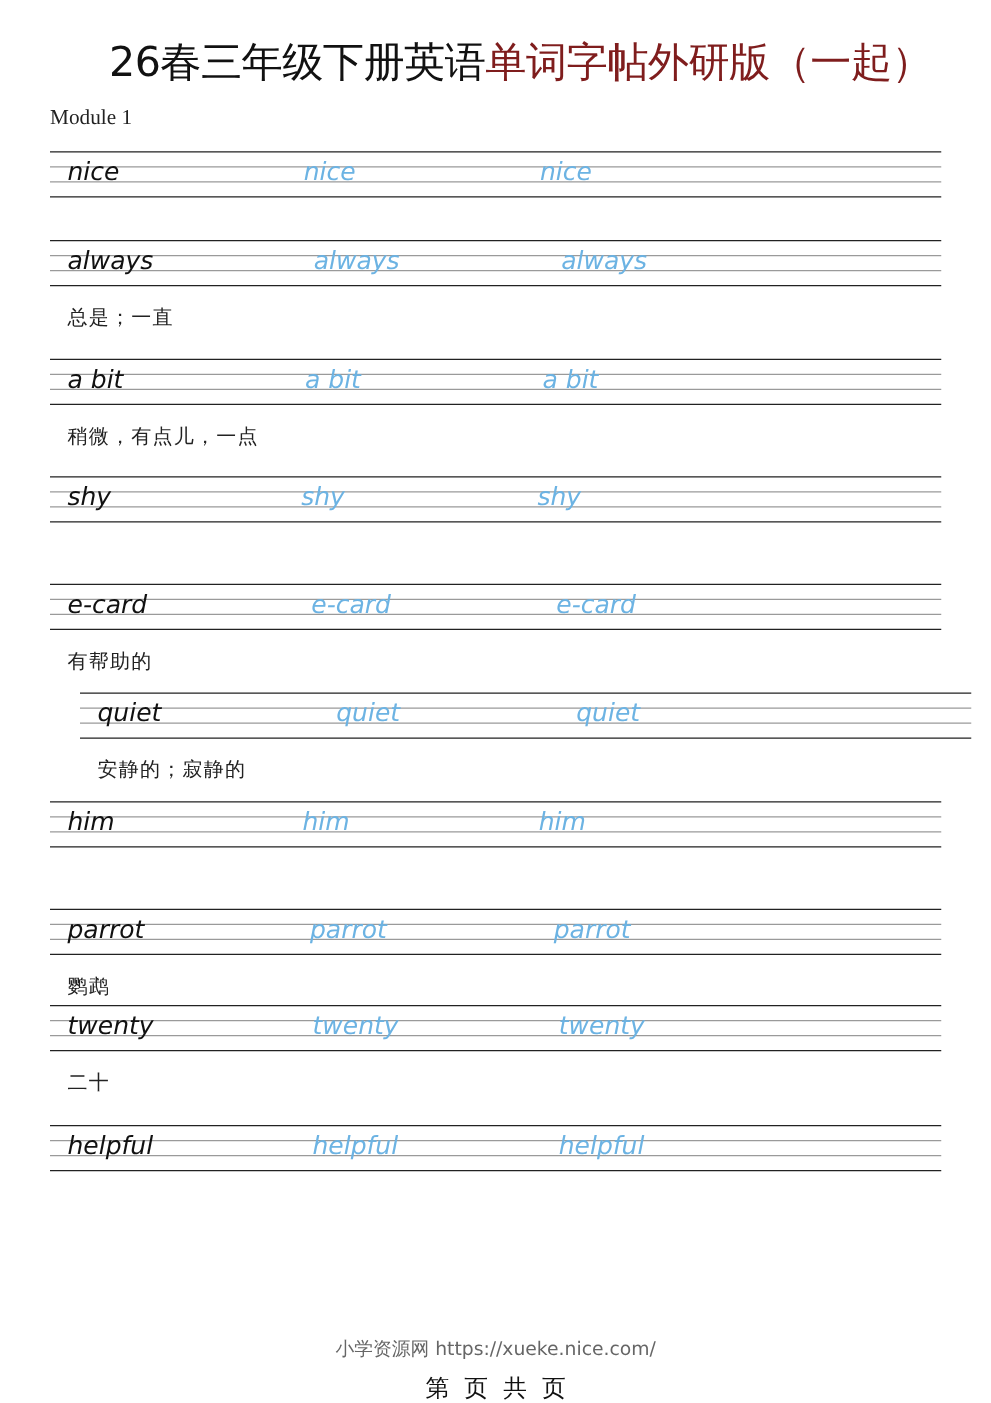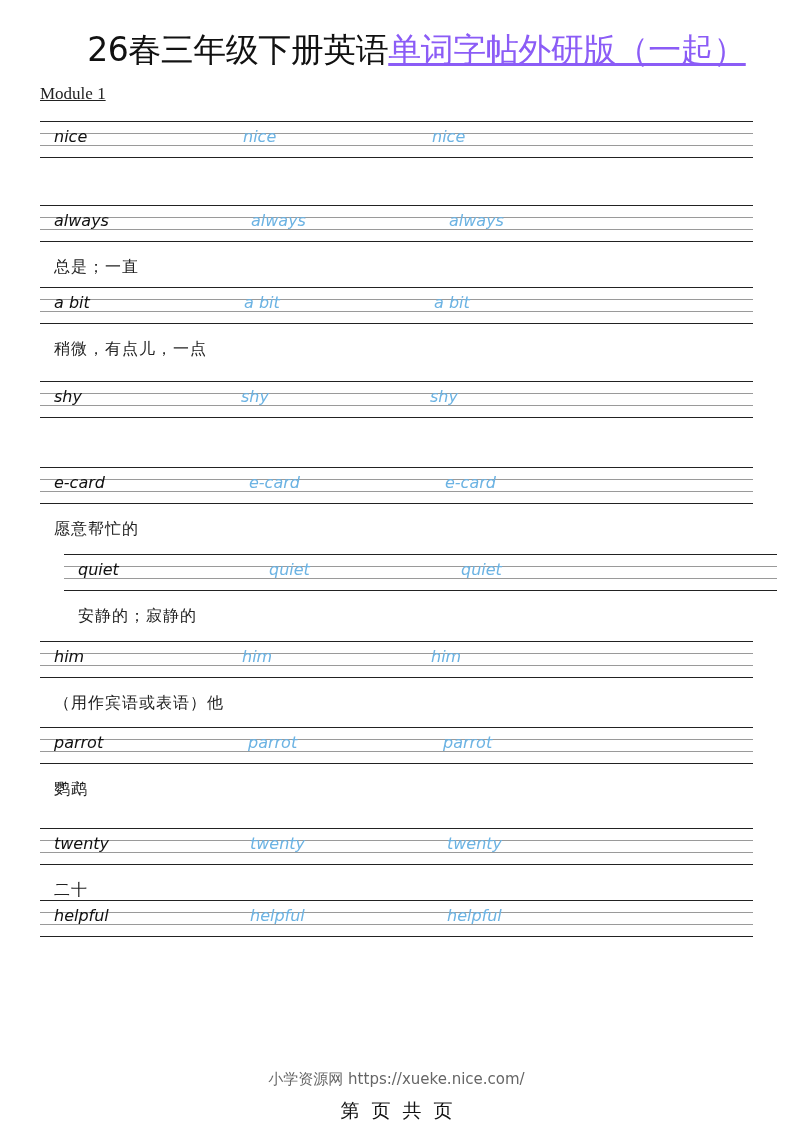--- a/index.html
+++ b/index.html
@@ -1,26 +1,26 @@
 <!DOCTYPE html>
 <html><head>
 <meta charset="utf-8">
 <style>
   html, body { margin: 0; padding: 0; background: #ffffff; }
   body { width: 793px; height: 1122px; position: relative; overflow: hidden; font-family: "DejaVu Sans", sans-serif; }
   .title { position: absolute; top: 28px; left: 0; width: 793px; text-align: center; font-size: 33px; line-height: 44px; font-family: "DejaVu Sans", sans-serif; letter-spacing: -0.5px; padding-left: 40px; box-sizing: border-box; }
   .title .black { color: #111111; }
-  .title .red { color: #8b5cf6; text-decoration: underline; }
-  .module { position: absolute; top: 84px; left: 40px; font-family: "Liberation Serif", serif; font-size: 17px; color: #222; text-decoration: underline; }
+  .title .red { color: #7f1d1d; }
+  .module { position: absolute; top: 84px; left: 40px; font-family: "Liberation Serif", serif; font-size: 17px; color: #222; }
   .entry { position: absolute; left: 0; width: 793px; height: 87px; }
   .lines { position: absolute; left: 40px; width: 713px; top: 0; height: 37px; }
   .ln { position: absolute; left: 0; width: 100%; height: 0; }
   .ln.black { border-top: 1.3px solid #222; }
   .ln.grey { border-top: 1.3px solid #9a9a9a; }
-  .word { position: absolute; top: 2px; font-family: "DejaVu Sans", sans-serif; font-style: italic; font-size: 16px; line-height: 28px; white-space: nowrap; }
+  .word { position: absolute; top: 2px; font-family: "DejaVu Sans", sans-serif; font-style: italic; font-size: 20px; line-height: 28px; white-space: nowrap; }
   .word.main { color: #111; }
   .word.trace { color: #6cb3e3; }
   .meaning { position: absolute; left: 54px; top: 52px; font-family: "DejaVu Serif", serif; font-size: 16px; color: #222; letter-spacing: 1px; white-space: nowrap; }
   .footer-site { position: absolute; top: 1070px; left: 0; width: 793px; text-align: center; font-size: 15px; color: #666; }
   .footer-page { position: absolute; top: 1098px; left: 0; width: 793px; text-align: center; font-size: 19px; color: #111; word-spacing: 6px; }
 </style>
 </head>
 <body>
 
 <div class="title">
@@ -34,21 +34,21 @@
       <div class="lines">
         <div class="ln black" style="top: 0px;"></div>
         <div class="ln grey" style="top: 12px;"></div>
         <div class="ln grey" style="top: 24px;"></div>
         <div class="ln black" style="top: 36px;"></div>
       </div>
       <span class="word main" style="left: 54px;">nice</span>
       <span class="word trace" style="left: 243px;">nice</span>
       <span class="word trace" style="left: 432px;">nice</span>
     </div>
-    <div class="entry" style="top: 205px;">
+    <div class="entry" style="top: 192px;">
       <div class="lines">
         <div class="ln black" style="top: 0px;"></div>
         <div class="ln grey" style="top: 12px;"></div>
         <div class="ln grey" style="top: 24px;"></div>
         <div class="ln black" style="top: 36px;"></div>
       </div>
       <span class="word main" style="left: 54px;">always</span>
       <span class="word trace" style="left: 251px;">always</span>
       <span class="word trace" style="left: 449px;">always</span>
       <div class="meaning">总是；一直</div>
@@ -79,21 +79,21 @@
     <div class="entry" style="top: 467.4px;">
       <div class="lines">
         <div class="ln black" style="top: 0px;"></div>
         <div class="ln grey" style="top: 12px;"></div>
         <div class="ln grey" style="top: 24px;"></div>
         <div class="ln black" style="top: 36px;"></div>
       </div>
       <span class="word main" style="left: 54px;">e-card</span>
       <span class="word trace" style="left: 249px;">e-card</span>
       <span class="word trace" style="left: 445px;">e-card</span>
-      <div class="meaning">愿意帮忙的</div>
+      <div class="meaning">有帮助的</div>
     </div>
     <div class="entry" style="top: 554px; margin-left: 24px;">
       <div class="lines">
         <div class="ln black" style="top: 0px;"></div>
         <div class="ln grey" style="top: 12px;"></div>
         <div class="ln grey" style="top: 24px;"></div>
         <div class="ln black" style="top: 36px;"></div>
       </div>
       <span class="word main" style="left: 54px;">quiet</span>
       <span class="word trace" style="left: 245px;">quiet</span>
@@ -103,35 +103,34 @@
     <div class="entry" style="top: 640.6px;">
       <div class="lines">
         <div class="ln black" style="top: 0px;"></div>
         <div class="ln grey" style="top: 12px;"></div>
         <div class="ln grey" style="top: 24px;"></div>
         <div class="ln black" style="top: 36px;"></div>
       </div>
       <span class="word main" style="left: 54px;">him</span>
       <span class="word trace" style="left: 242px;">him</span>
       <span class="word trace" style="left: 431px;">him</span>
-      <div class="meaning">（用作宾语或表语）他</div>
     </div>
     <div class="entry" style="top: 727.2px;">
       <div class="lines">
         <div class="ln black" style="top: 0px;"></div>
         <div class="ln grey" style="top: 12px;"></div>
         <div class="ln grey" style="top: 24px;"></div>
         <div class="ln black" style="top: 36px;"></div>
       </div>
       <span class="word main" style="left: 54px;">parrot</span>
       <span class="word trace" style="left: 248px;">parrot</span>
       <span class="word trace" style="left: 443px;">parrot</span>
       <div class="meaning">鹦鹉</div>
     </div>
-    <div class="entry" style="top: 828px;">
+    <div class="entry" style="top: 804px;">
       <div class="lines">
         <div class="ln black" style="top: 0px;"></div>
         <div class="ln grey" style="top: 12px;"></div>
         <div class="ln grey" style="top: 24px;"></div>
         <div class="ln black" style="top: 36px;"></div>
       </div>
       <span class="word main" style="left: 54px;">twenty</span>
       <span class="word trace" style="left: 250px;">twenty</span>
       <span class="word trace" style="left: 447px;">twenty</span>
       <div class="meaning">二十</div>

